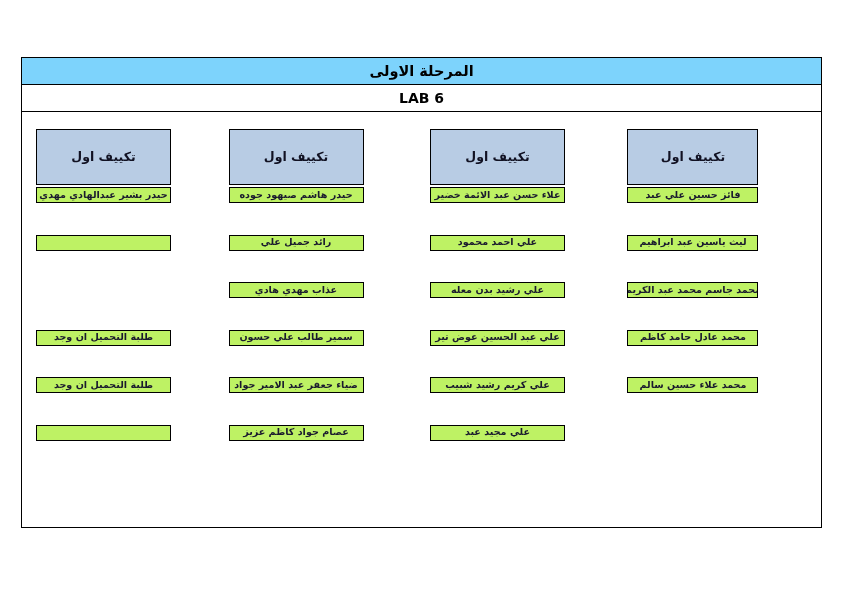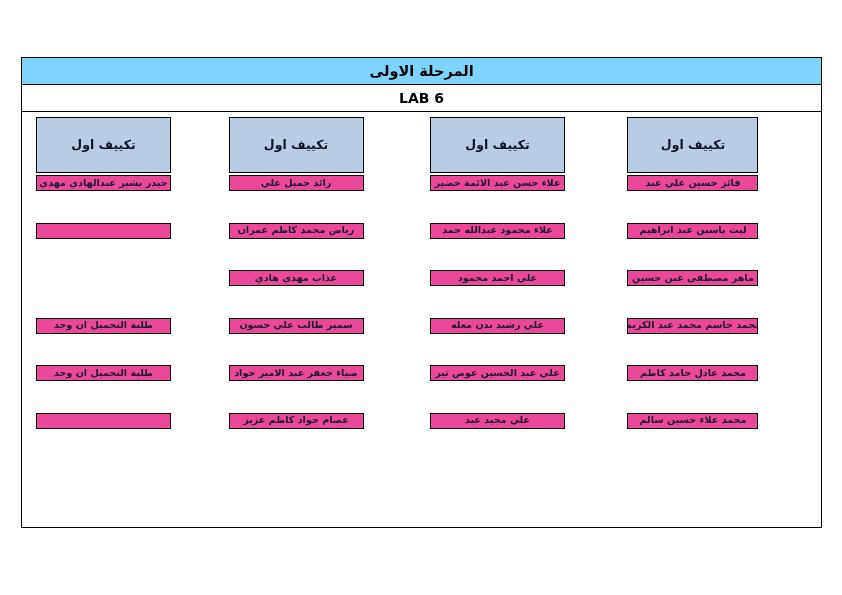--- a/index.html
+++ b/index.html
@@ -93,39 +93,40 @@
   .cell-slot {
     height: 47.5px;
     position: relative;
     box-sizing: border-box;
   }
   .cell {
     position: absolute;
     top: 0;
     height: 16px;
     border: 1.5px solid #000000;
-    background: #ec4899;
+    background: #bef264;
     box-sizing: border-box;
     display: flex;
     align-items: center;
     justify-content: center;
     overflow: hidden;
   }
   .cell-text {
     font-size: 9.6px;
     font-weight: 700;
     line-height: 1.1;
     color: #1a1a2e;
     white-space: nowrap;
     text-align: center;
   }
 
   
   .slot-head {
     height: 58px;
+    margin-top: 12px;
   }
   .slot-head .cell {
     height: 56px;
     background: #b8cce4;
   }
   .slot-head .cell-text {
     font-size: 12.5px;
     font-weight: 700;
     color: #111122;
   }
@@ -164,25 +165,20 @@
               <span class="cell-text">فائز حسين علي عبد</span>
             </div>
           </div>
         <div class="cell-slot">
             <div class="cell">
               <span class="cell-text">ليث ياسين عبد ابراهيم</span>
             </div>
           </div>
         <div class="cell-slot">
             <div class="cell">
-              <span class="cell-text">ماهر مصطفى غبن حسين</span>
-            </div>
-          </div>
-        <div class="cell-slot">
-            <div class="cell">
               <span class="cell-text">محمد جاسم محمد عبد الكريم</span>
             </div>
           </div>
         <div class="cell-slot">
             <div class="cell">
               <span class="cell-text">محمد عادل حامد كاظم</span>
             </div>
           </div>
         <div class="cell-slot">
             <div class="cell">
@@ -197,59 +193,59 @@
             <span class="cell-text">تكييف اول</span>
           </div>
         </div>
         <div class="cell-slot">
             <div class="cell">
               <span class="cell-text">علاء حسن عبد الائمة خضير</span>
             </div>
           </div>
         <div class="cell-slot">
             <div class="cell">
-              <span class="cell-text">علاء محمود عبدالله حمد</span>
-            </div>
-          </div>
-        <div class="cell-slot">
-            <div class="cell">
               <span class="cell-text">علي احمد محمود</span>
             </div>
           </div>
         <div class="cell-slot">
             <div class="cell">
               <span class="cell-text">علي رشيد بدن معله</span>
             </div>
           </div>
         <div class="cell-slot">
             <div class="cell">
               <span class="cell-text">علي عبد الحسين عوض تير</span>
+            </div>
+          </div>
+        <div class="cell-slot">
+            <div class="cell">
+              <span class="cell-text">علي كريم رشيد شبيب</span>
             </div>
           </div>
         <div class="cell-slot">
             <div class="cell">
               <span class="cell-text">علي مجيد عبد</span>
             </div>
           </div>
       </div>
 
       <div class="col col-3">
         <div class="cell-slot slot-head">
           <div class="cell">
             <span class="cell-text">تكييف اول</span>
           </div>
         </div>
         <div class="cell-slot">
             <div class="cell">
+              <span class="cell-text">حيدر هاشم صيهود جوده</span>
+            </div>
+          </div>
+        <div class="cell-slot">
+            <div class="cell">
               <span class="cell-text">رائد جميل علي</span>
-            </div>
-          </div>
-        <div class="cell-slot">
-            <div class="cell">
-              <span class="cell-text">رياض محمد كاظم عمران</span>
             </div>
           </div>
         <div class="cell-slot">
             <div class="cell">
               <span class="cell-text">عذاب مهدي هادي</span>
             </div>
           </div>
         <div class="cell-slot">
             <div class="cell">
               <span class="cell-text">سمير طالب علي حسون</span>

